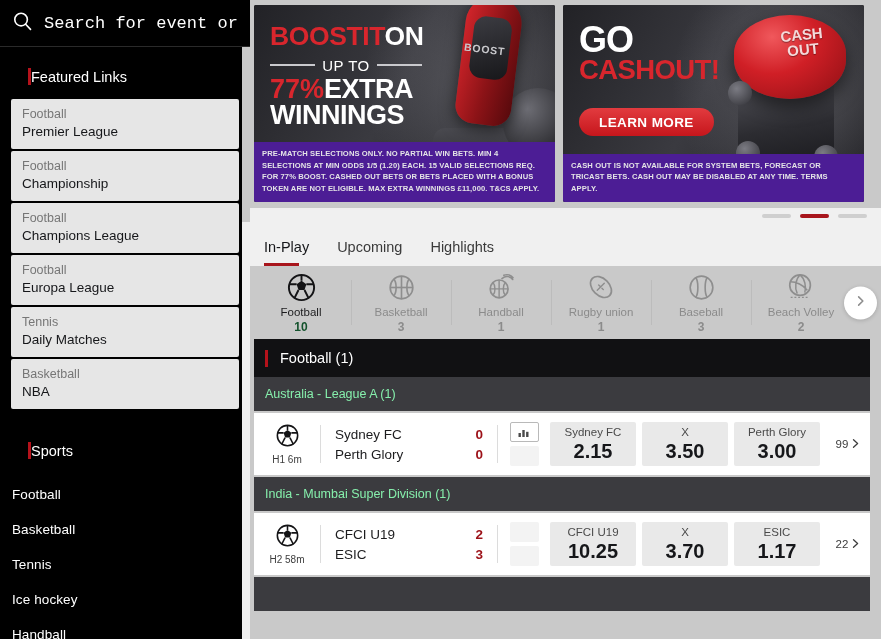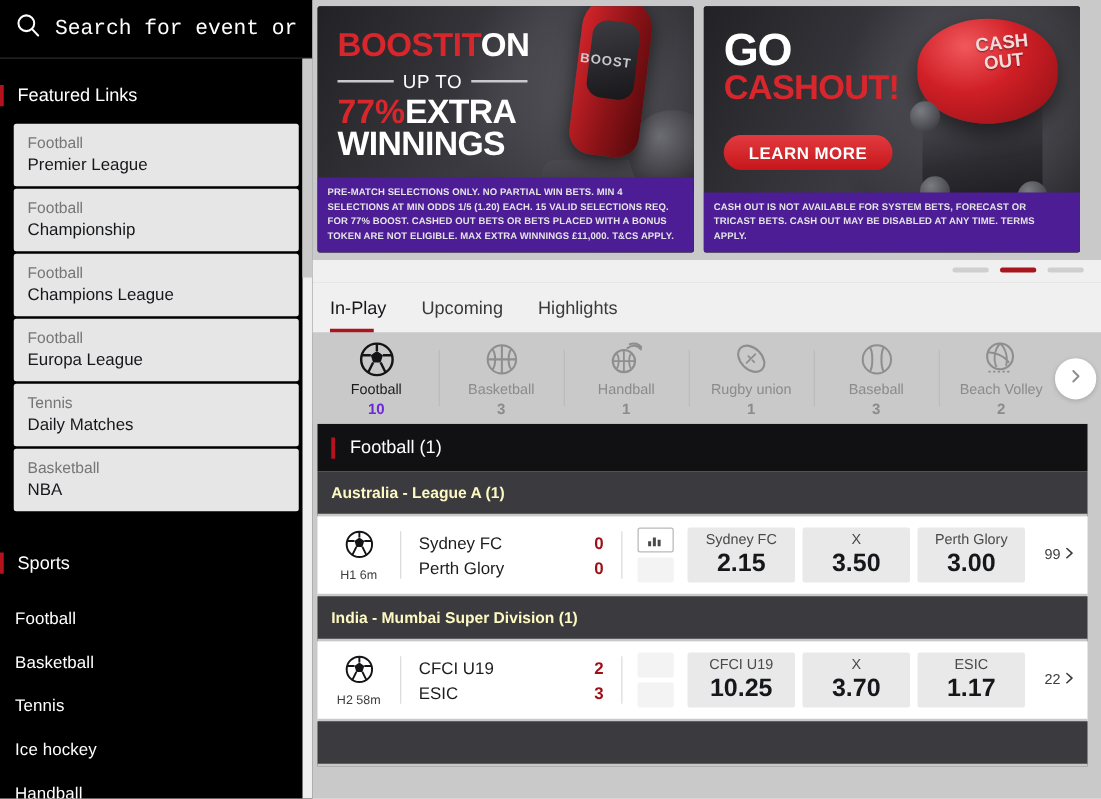--- a/index.html
+++ b/index.html
@@ -29,22 +29,22 @@
   .search-icon { flex: 0 0 auto; display: block; }
   .search-input {
     background: transparent; border: none; outline: none;
     color: #fff; font-family: Liberation Mono, monospace;
     font-size: 17px; width: 100%; padding: 0;
     white-space: nowrap; overflow: hidden;
   }
   .search-input::placeholder { color: #fff; opacity: 1; }
 
   .section-head {
-    display: flex; align-items: center; gap: 11px;
-    padding: 21px 0 14px 0;
+    display: flex; align-items: center; 
+    padding: 21px 0 14px 28px;
   }
   .section-bar { width: 3px; height: 17px; background: #b5121b; flex: 0 0 3px; }
   .section-title { color: #fff; font-size: 14.5px; }
 
   .featured-list { padding: 0 11px; }
   .featured-item {
     background: #e6e6e6;
     border-radius: 2px;
     margin-bottom: 2px;
     padding: 8px 11px 9px 11px;
@@ -220,41 +220,41 @@
     gap: 1px; cursor: pointer; position: relative;
   }
   .sport-cell + .sport-cell::before {
     content: ""; position: absolute; left: 0; top: 14px; bottom: 14px;
     width: 1px; background: #bcbcbc;
   }
   .sport-ico { height: 33px; display: flex; align-items: center; }
   .sport-name { font-size: 11.5px; color: #8b8b8b; line-height: 1.25; }
   .sport-count { font-size: 12px; color: #8b8b8b; font-weight: bold; line-height: 1.2; }
   .sport-cell.active .sport-name { color: #1c1c1e; }
-  .sport-cell.active .sport-count { color: #6d28d9; }
+  .sport-cell.active .sport-count { color: #14532d; }
   .car-next {
     position: absolute; right: 4px; top: 50%; transform: translateY(-50%);
     width: 33px; height: 33px; border-radius: 50%;
     background: #fff; border: none; cursor: pointer;
     display: flex; align-items: center; justify-content: center;
     box-shadow: 0 1px 4px rgba(0,0,0,.18);
   }
 
   
   .events { padding: 0 11px 0 4px; }
   .sport-head-bar {
     background: #111113; height: 38px;
     display: flex; align-items: center; gap: 12px; padding-left: 11px;
   }
   .shb-bar { width: 3px; height: 17px; background: #b5121b; }
   .shb-txt { color: #fff; font-size: 14.5px; }
   .league-bar {
     background: #3b3b3f; height: 36px;
     display: flex; align-items: center; padding-left: 11px;
-    color: #fef9c3; font-size: 12.5px; font-weight: bold;
+    color: #86efac; font-size: 12.5px; font-weight: normal;
     border-bottom: 2px solid #c9c9c9;
   }
   .event-row {
     background: #fff; height: 64px;
     display: flex; align-items: center;
     border-bottom: 2px solid #c9c9c9;
     cursor: pointer;
   }
   .ev-sport {
     flex: 0 0 66px; display: flex; flex-direction: column;

